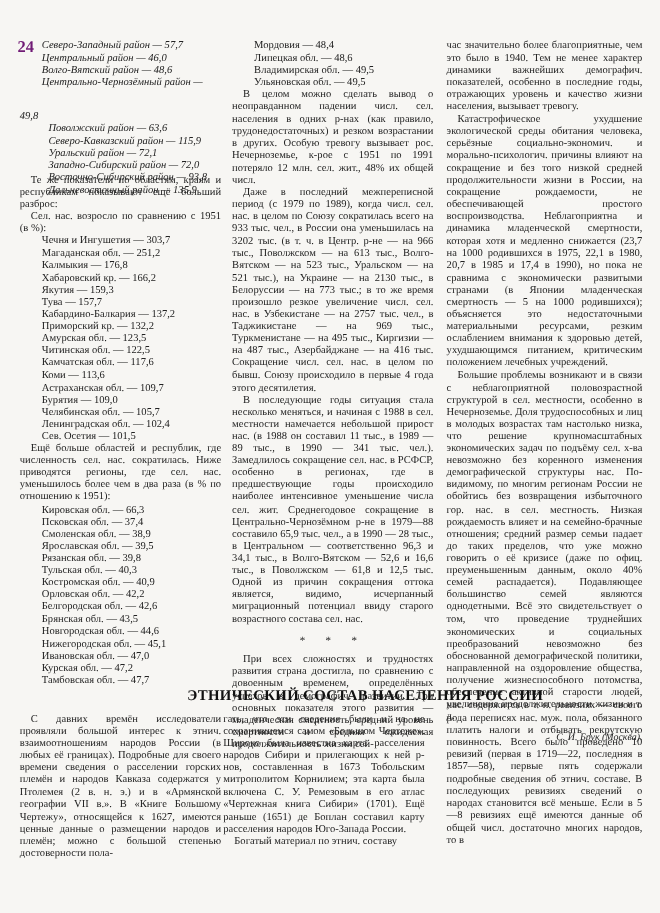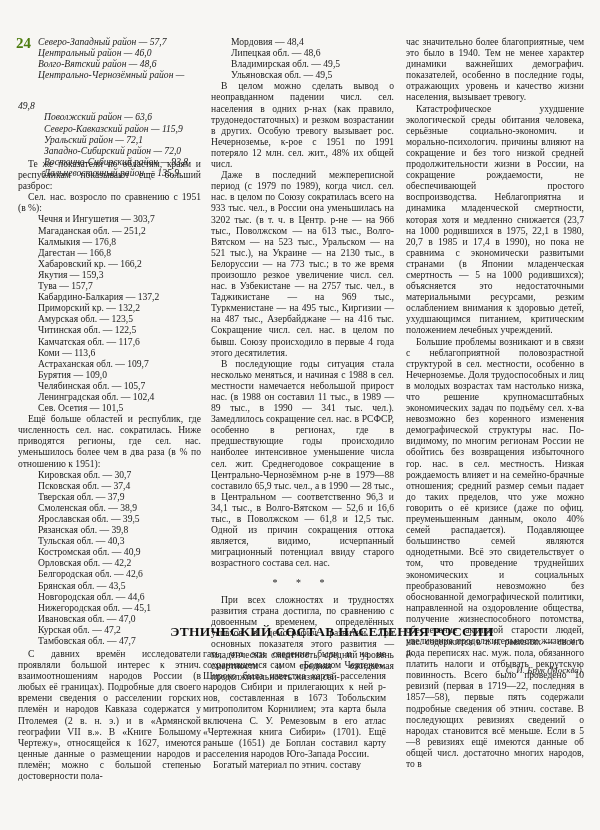--- a/index.html
+++ b/index.html
@@ -5,21 +5,21 @@
     html, body { margin: 0; padding: 0; }
     body {
       width: 600px; height: 830px; overflow: hidden;
       background: #f7f6f3;
       font-family: "Liberation Serif", "DejaVu Serif", serif;
       color: #222;
       position: relative;
     }
     .page-num {
       position: absolute; left: 16px; top: 35px;
-      font-weight: bold; font-size: 15px; color: #4d7c0f;
+      font-weight: bold; font-size: 15px; color: #701a75;
     }
     .col {
       position: absolute;
       font-size: 9.6px; line-height: 11.1px;
       text-align: justify;
     }
     .col p { margin: 0; text-indent: 10px; hyphens: auto; }
     .col p.noind { text-indent: 0; }
     .list { margin: 0; padding: 0; list-style: none; }
     .list li { padding-left: 20px; text-indent: 0; }
@@ -55,41 +55,39 @@
     <li>Дальневосточный район — 135,9</li>
   </ul>
 </div>
 <div class="col" style="left:18px; top:158px; width:183px;">
   <p>Те же показатели по областям, краям и республикам показывают ещё больший разброс:</p>
   <p>Сел. нас. возросло по сравнению с 1951 (в %):</p>
   <ul class="list" style="text-align:left;">
     <li>Чечня и Ингушетия — 303,7</li>
     <li>Магаданская обл. — 251,2</li>
     <li>Калмыкия — 176,8</li>
-    <li>Дагестан — 166,8</li>
     <li>Хабаровский кр. — 166,2</li>
     <li>Якутия — 159,3</li>
     <li>Тува — 157,7</li>
     <li>Кабардино-Балкария — 137,2</li>
     <li>Приморский кр. — 132,2</li>
     <li>Амурская обл. — 123,5</li>
     <li>Читинская обл. — 122,5</li>
     <li>Камчатская обл. — 117,6</li>
     <li>Коми — 113,6</li>
     <li>Астраханская обл. — 109,7</li>
     <li>Бурятия — 109,0</li>
     <li>Челябинская обл. — 105,7</li>
     <li>Ленинградская обл. — 102,4</li>
     <li>Сев. Осетия — 101,5</li>
   </ul>
   <p>Ещё больше областей и республик, где численность сел. нас. сократилась. Ниже приводятся регионы, где сел. нас. уменьшилось более чем в два раза (в % по отношению к 1951):</p>
   <ul class="list" style="text-align:left;">
-    <li>Кировская обл. — 30,7</li>
+    <li>Кировская обл. — 66,3</li>
     <li>Псковская обл. — 37,4</li>
-    <li>Тверская обл. — 37,9</li>
     <li>Смоленская обл. — 38,9</li>
     <li>Ярославская обл. — 39,5</li>
     <li>Рязанская обл. — 39,8</li>
     <li>Тульская обл. — 40,3</li>
     <li>Костромская обл. — 40,9</li>
     <li>Орловская обл. — 42,2</li>
     <li>Белгородская обл. — 42,6</li>
     <li>Брянская обл. — 43,5</li>
     <li>Новгородская обл. — 44,6</li>
     <li>Нижегородская обл. — 45,1</li>

